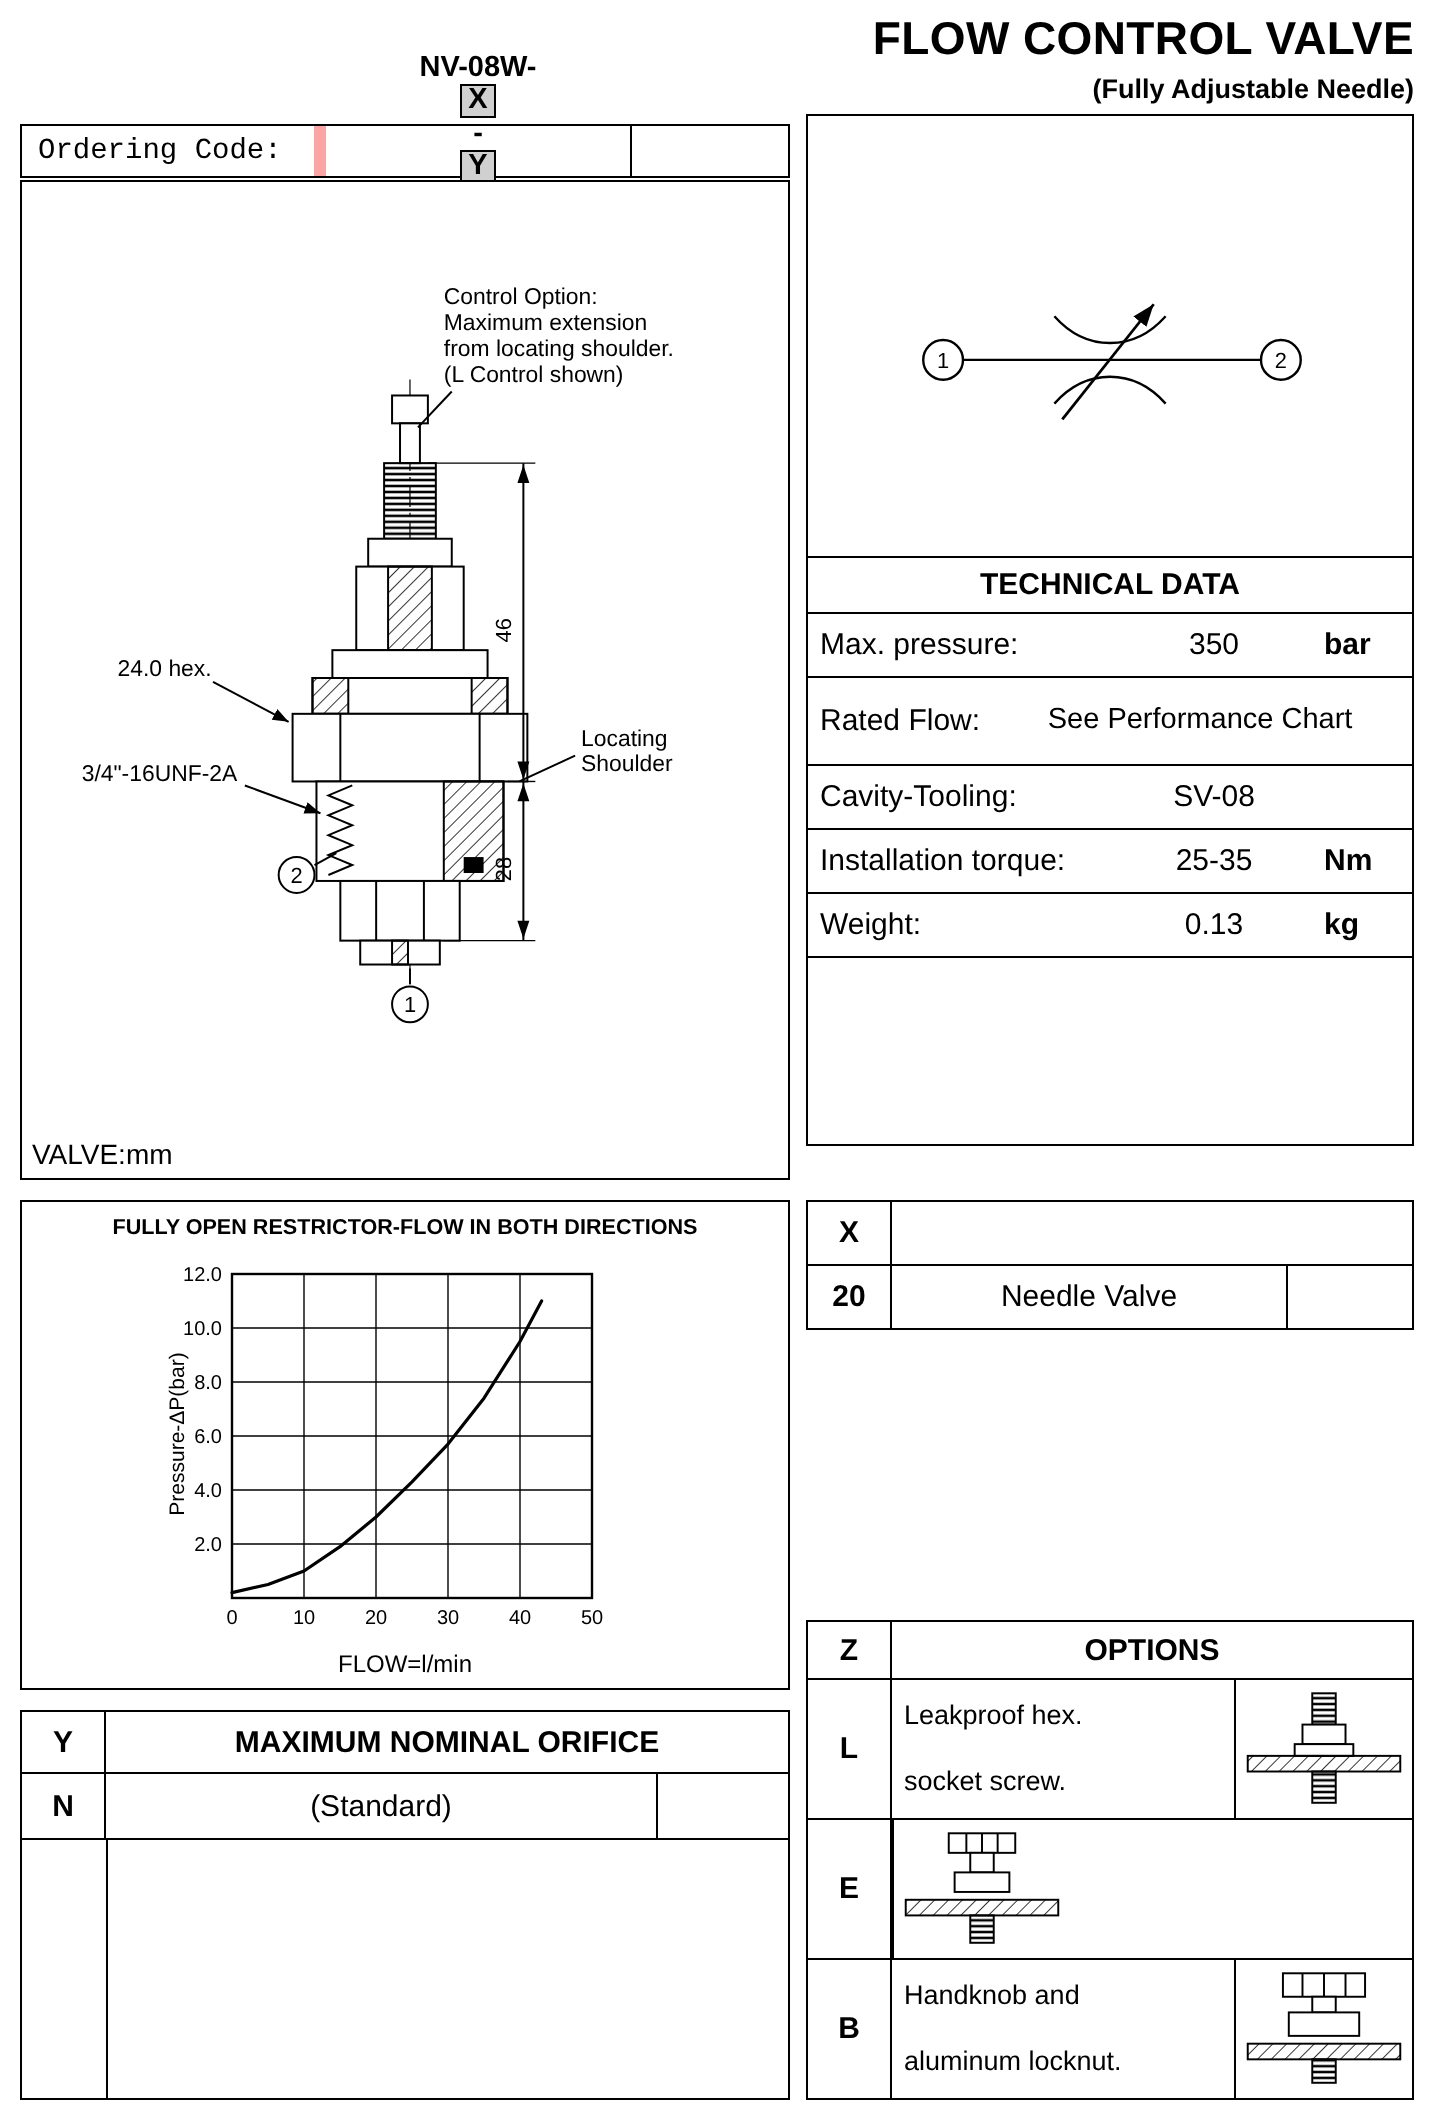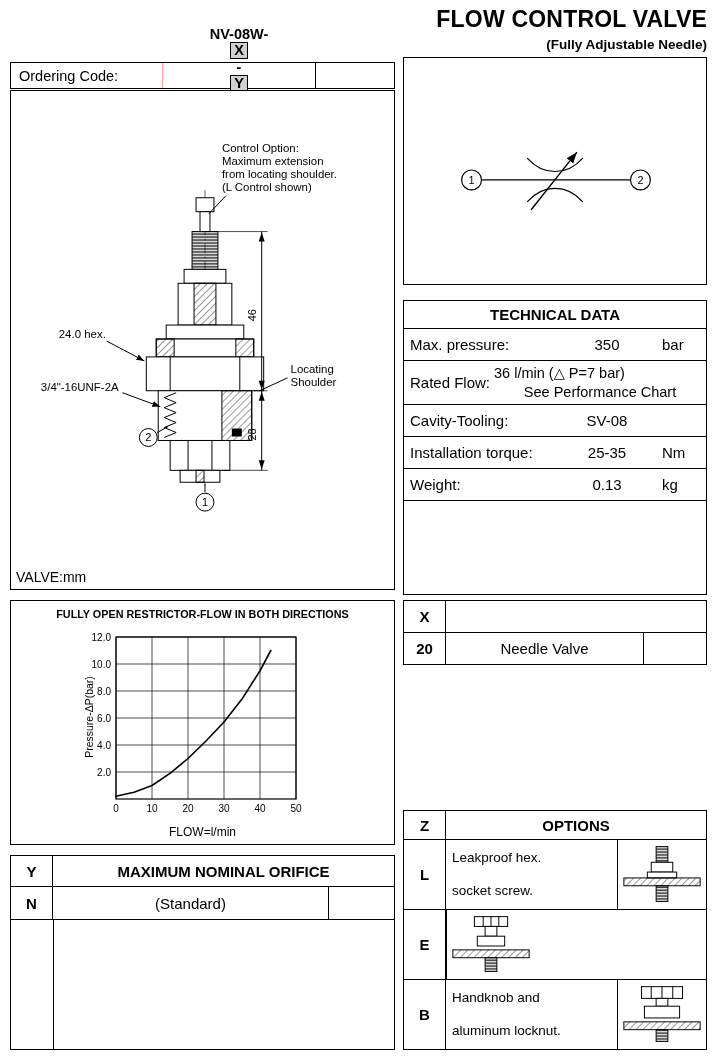--- a/index.html
+++ b/index.html
@@ -9,38 +9,38 @@
     -webkit-font-smoothing:antialiased;
   }
   .box { position:absolute; border:1px solid #000; box-sizing:border-box; background:#fff; }
   svg text { font-family:"Liberation Sans", sans-serif; fill:#000; stroke:none; }
 
   .title    { position:absolute; top:6px;  right:8px; font-size:23px; font-weight:bold; letter-spacing:.2px; }
   .subtitle { position:absolute; top:37px; right:8px; font-size:13.5px; font-weight:bold; }
 
   
   #ordering { left:10px; top:62px; width:385px; height:27px; display:flex; align-items:stretch; font-size:14.5px; }
-  .ord-label { width:152px; border-right:1px solid #fca5a5; display:flex; align-items:center; padding-left:8px; box-sizing:border-box; }
+  .ord-label { width:152px; border-right:6px solid #fca5a5; display:flex; align-items:center; padding-left:8px; box-sizing:border-box;font-family:Liberation Mono, monospace; }
   .ord-code  { width:152px; border-right:1px solid #000; display:flex; align-items:center; justify-content:center; font-weight:bold;flex-direction:column; }
   .ord-tail  { flex:1; }
   .var-box { display:inline-block; border:1px solid #000; background:#d0d0d0; padding:0 3px; margin:0 1px; line-height:15px; font-weight:bold; }
 
   #drawing-box { left:10px; top:90px; width:385px; height:500px; }
   .unit-note { position:absolute; left:5px; bottom:4px; font-size:14px; }
 
   #symbol-box { left:403px; top:57px; width:304px; height:228px; }
 
   
-  #tech-box { left:403px; top:300px; width:304px; height:295px; font-size:15px; }
+  #tech-box { left:403px; top:278px; width:304px; height:295px; font-size:15px; }
   .tech-header { height:27px; line-height:27px; text-align:center; font-weight:bold; border-bottom:1px solid #000; }
   .trow { display:flex; align-items:center; border-bottom:1px solid #000; height:31px; }
   .trow.tall { height:43px; }
   .tl { padding-left:6px; white-space:nowrap; }
   .tv { margin-left:auto; width:110px; text-align:center; }
-  .tu { width:44px; }
+  .tu { width:44px;font-weight:bold; }
   .rf { flex:1; line-height:1.25; padding-left:4px; font-size:14.5px; }
   .rf .rf2 { text-align:center; }
 
   
   #chart-box { left:10px; top:600px; width:385px; height:245px; }
   .chart-title { position:absolute; top:7px; width:100%; text-align:center; font-size:10.8px; font-weight:bold; }
   #perf-plot { position:absolute; left:0; top:0; }
   .ylabel { position:absolute; left:78px; top:116px; transform:translate(-50%,-50%) rotate(-90deg); font-size:10.5px; white-space:nowrap; }
   .xlabel { position:absolute; bottom:5px; width:100%; text-align:center; font-size:12px; }
 
@@ -183,21 +183,20 @@
   <div class="box" id="tech-box">
     <div class="tech-header">TECHNICAL DATA</div>
     <div class="trow">
       <span class="tl">Max. pressure:</span>
       <span class="tv">350</span>
       <span class="tu">bar</span>
     </div>
     <div class="trow tall">
       <span class="tl">Rated Flow:</span>
       <div class="rf">
-        <div>36 l/min (△ P=7 bar)</div>
         <div class="rf2">See Performance Chart</div>
       </div>
     </div>
     <div class="trow">
       <span class="tl">Cavity-Tooling:</span>
       <span class="tv">SV-08</span>
       <span class="tu"></span>
     </div>
     <div class="trow">
       <span class="tl">Installation torque:</span>

